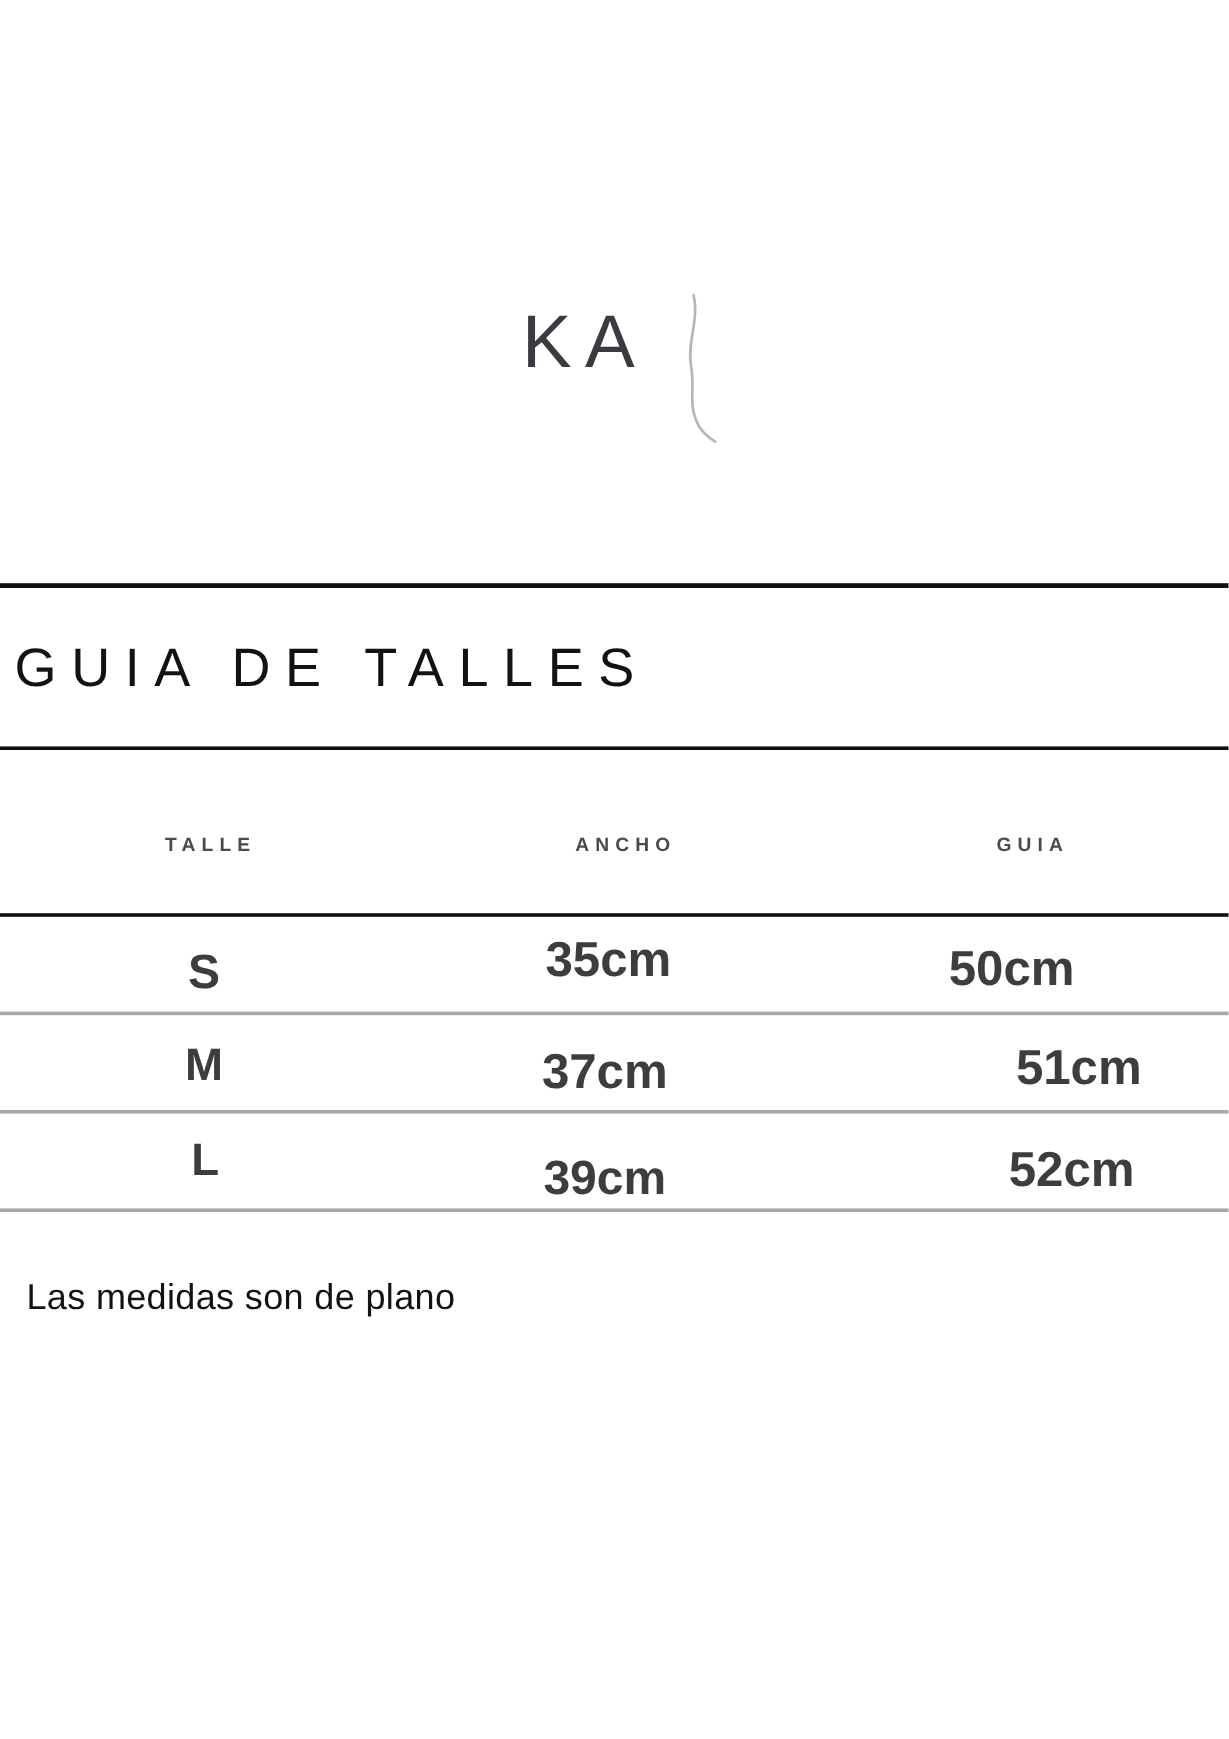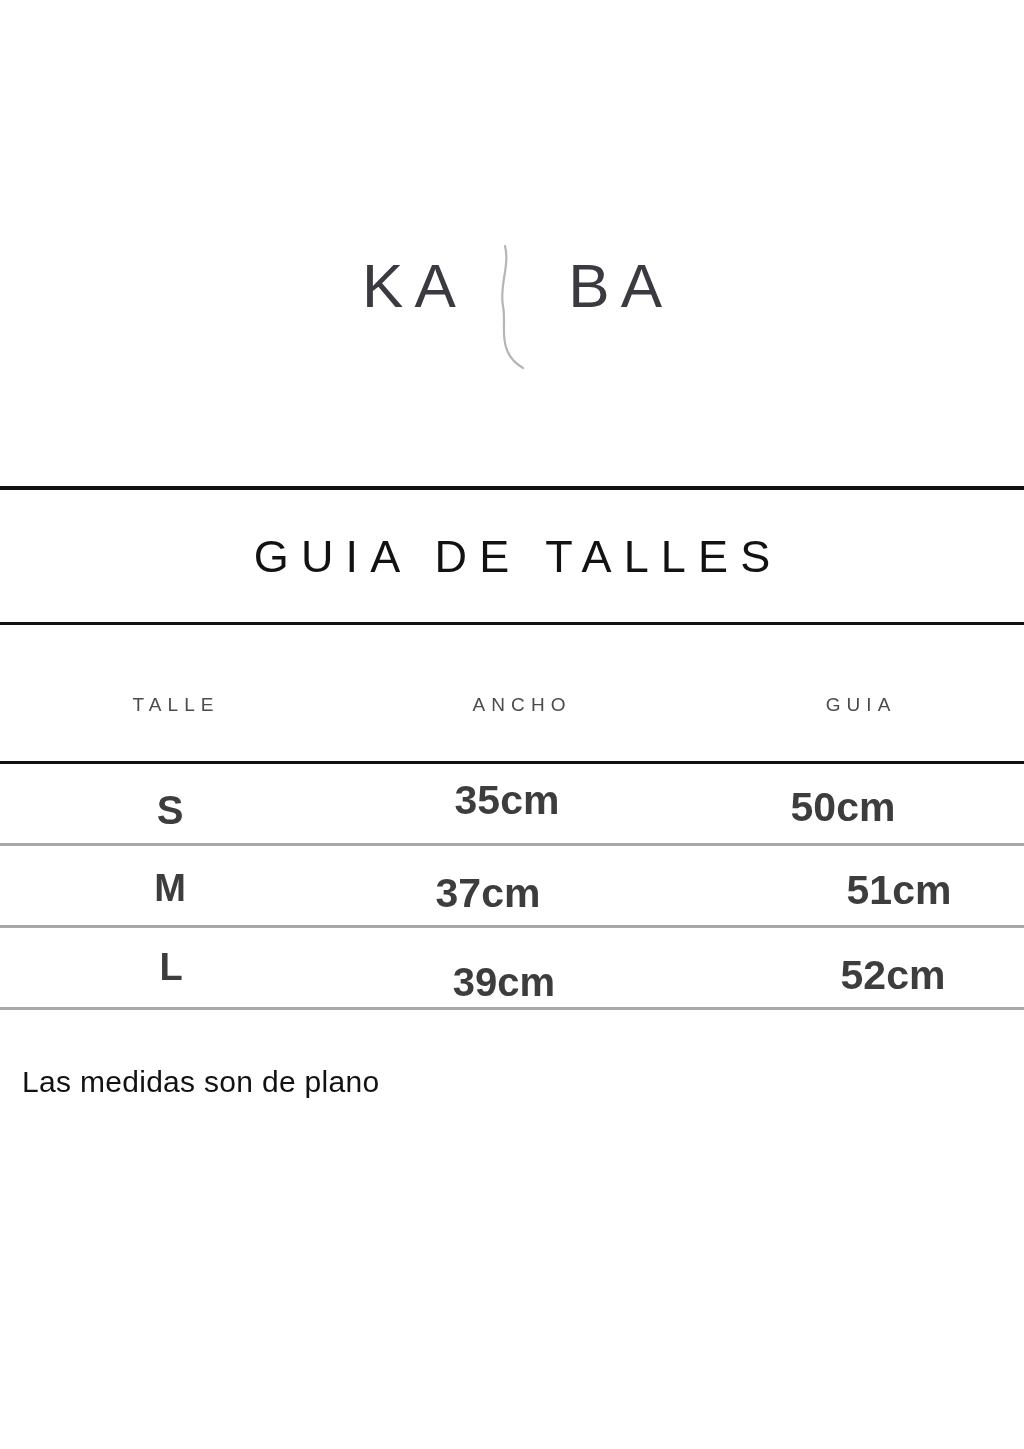--- a/index.html
+++ b/index.html
@@ -47,35 +47,35 @@
   .rule-4 { top: 843px;  height: 3px; }
   .rule-5 { top: 925px;  height: 3px; }
   .rule-6 { top: 1007px; height: 3px; }
 
   
   .guide-title {
     position: absolute;
     left: 0; right: 0;
     top: 557px;
     transform: translateY(-50%);
-    text-align: center;
+    text-align: left;
     font-size: 45px;
     font-weight: 400;
     letter-spacing: 0.27em;
     text-indent: 0.27em;
     color: #121212;
     white-space: nowrap;
   }
 
   
   .col-header {
     position: absolute;
     transform: translate(-50%, -50%);
-    font-size: 19px;
-    font-weight: 400;
+    font-size: 16px;
+    font-weight: 700;
     letter-spacing: 0.32em;
     text-indent: 0.32em;
     color: #4b4b4f;
     white-space: nowrap;
   }
   .h-talle { left: 173px; top: 705px; }
   .h-ancho { left: 519px; top: 705px; }
   .h-largo { left: 858px; top: 705px; }
 
   
@@ -84,21 +84,21 @@
     transform: translate(-50%, -50%);
     font-weight: 700;
     color: #3d3d3d;
     white-space: nowrap;
     line-height: 1;
   }
   .c-s      { left: 170px; top: 810px; font-size: 40px; }
   .c-s-an   { left: 507px; top: 800px; font-size: 41px; text-align: center; }
   .c-s-la   { left: 843px; top: 807px; font-size: 41px; }
   .c-m      { left: 170px; top: 888px; font-size: 38px; }
-  .c-m-an   { left: 488px; top: 893px; font-size: 41px; }
+  .c-m-an   { left: 504px; top: 893px; font-size: 41px; }
   .c-m-la   { left: 851px; top: 890px; font-size: 41px; margin-left: 48px; }
   .c-l      { left: 171px; top: 967px; font-size: 38px; }
   .c-l-an   { left: 504px; top: 982px; font-size: 40px; }
   .c-l-la   { left: 848px; top: 975px; font-size: 41px; margin-left: 45px; }
 
   
   .note {
     position: absolute;
     left: 22px;
     top: 1065px;
@@ -114,21 +114,20 @@
 
 <div class="page">
 
   <div class="logo">
     <span class="logo-text">KA</span>
     <span class="logo-squiggle">
       <svg width="30" height="126" viewBox="0 0 30 126">
         <path d="M 8 2 C 13 22, 2 42, 6 62 C 9 78, 4 92, 10 106 C 13 114, 19 120, 26 124" fill="none" stroke="#b5b5b5" stroke-width="2.2" stroke-linecap="round"></path>
       </svg>
     </span>
-    <span class="logo-text">BA</span>
   </div>
 
   <div class="rule dark rule-1"></div>
   <div class="rule dark rule-2"></div>
   <div class="rule dark rule-3"></div>
   <div class="rule light rule-4"></div>
   <div class="rule light rule-5"></div>
   <div class="rule light rule-6"></div>
 
   <div class="guide-title">GUIA DE TALLES</div>

